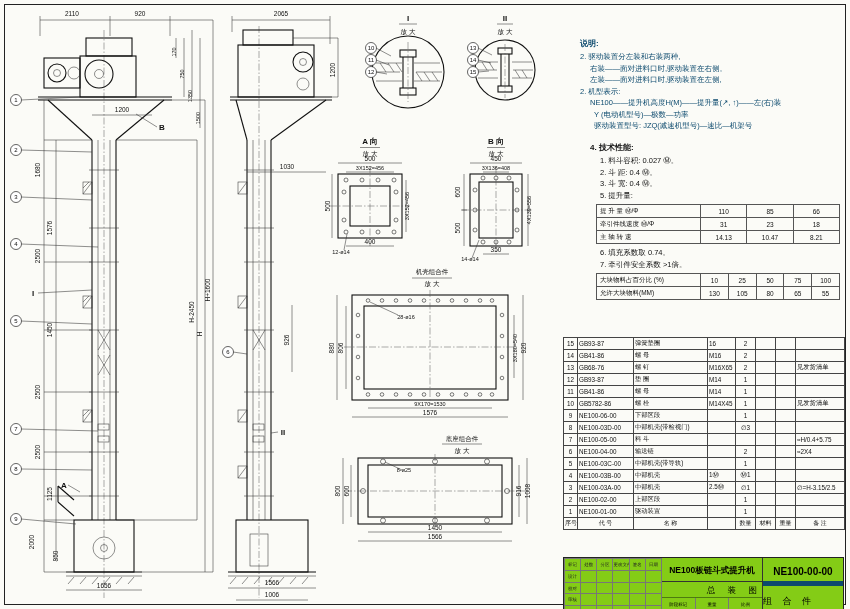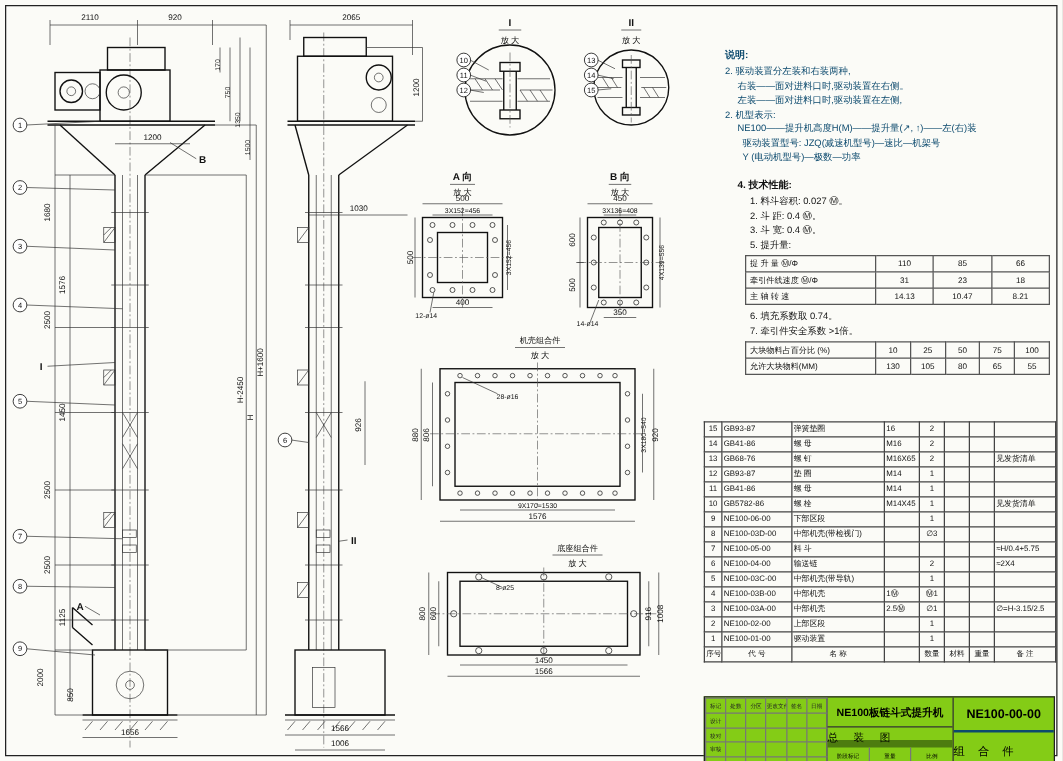--- a/index.html
+++ b/index.html
@@ -31,29 +31,29 @@
   .bom table{width:281px;table-layout:fixed}
   .bom td{border:1px solid #444;font-size:6.3px;height:12px;padding:0 1px;white-space:nowrap;overflow:hidden;color:#111}
   .bom td:nth-child(1),.bom td:nth-child(5),.bom td:nth-child(6),.bom td:nth-child(7){text-align:center}
   .bom .bom-head td{text-align:center;font-size:6px}
   .titleblock{position:absolute;left:563px;top:557px;width:281px;height:74px;border:1px solid #222;display:flex;background:#84cc16}
   .tb-left{width:98px;border-right:1px solid #333}
   .tb-rev{width:98px;height:100%;table-layout:fixed}
   .tb-rev td{border:1px solid #777;font-size:4.5px;height:11px;text-align:center;overflow:hidden;white-space:nowrap;color:#222}
   .tb-mid{width:102px;border-right:1px solid #333;display:flex;flex-direction:column}
   .tb-title{height:24px;line-height:24px;text-align:center;font-size:8.5px;font-weight:bold;border-bottom:1px solid #333;white-space:nowrap;overflow:hidden}
-  .tb-sub{height:16px;line-height:16px;text-align:left;font-size:8.5px;letter-spacing:5px;border-bottom:6px solid #4d7c0f}
+  .tb-sub{height:16px;line-height:16px;text-align:right;font-size:8.5px;letter-spacing:5px;border-bottom:1px solid #4d7c0f}
   .tb-meta{height:14px;display:flex;border-bottom:1px solid #333}
   .tb-meta div{flex:1;border-right:1px solid #777;font-size:4.5px;text-align:center;line-height:14px;overflow:hidden}
   .tb-meta div:last-child{border-right:none}
   .tb-meta2{flex:1;display:flex}
   .tb-meta2 div{flex:1;border-right:1px solid #777;font-size:7px;text-align:center;line-height:17px}
   .tb-meta2 div:last-child{border-right:none}
   .tb-right{width:81px;display:flex;flex-direction:column}
-  .tb-no{height:28px;line-height:28px;text-align:center;font-size:10px;font-weight:bold;border-bottom:2px solid #0c4a6e;white-space:nowrap}
+  .tb-no{height:28px;line-height:28px;text-align:center;font-size:10px;font-weight:bold;border-bottom:5px solid #0c4a6e;white-space:nowrap}
   .tb-part{height:30px;line-height:30px;text-align:left;font-size:9px;letter-spacing:4px;border-bottom:1px solid #333;white-space:nowrap}
   .tb-sheet{flex:1;font-size:4.5px;text-align:center;line-height:14px;color:#222}
 </style>
 </head>
 <body>
 
 <div class="sheet">
 
   <svg id="drawing" width="565" height="609" viewBox="0 0 565 609">
 
@@ -452,22 +452,22 @@
 
   <div class="frame"></div>
 
   <div class="notes">
     <div class="nh">说明:</div>
     <div class="nl">2. 驱动装置分左装和右装两种,</div>
     <div class="nl ind">右装——面对进料口时,驱动装置在右侧。</div>
     <div class="nl ind">左装——面对进料口时,驱动装置在左侧,</div>
     <div class="nl">2. 机型表示:</div>
     <div class="nl ind">NE100——提升机高度H(M)——提升量(↗, ↑)——左(右)装</div>
+    <div class="nl ind2">Y (电动机型号)—极数—功率</div>
     <div class="nl ind2">驱动装置型号: JZQ(减速机型号)—速比—机架号</div>
-    <div class="nl ind2">Y (电动机型号)—极数—功率</div>
   </div>
 
   <div class="tech">
     <div class="nh">4. 技术性能:</div>
     <div class="nl ind">1. 料斗容积: 0.027 Ⓜ。</div>
     <div class="nl ind">2. 斗 距: 0.4 Ⓜ。</div>
     <div class="nl ind">3. 斗 宽: 0.4 Ⓜ。</div>
     <div class="nl ind">5. 提升量:</div>
     <table class="mini">
         <tbody>

